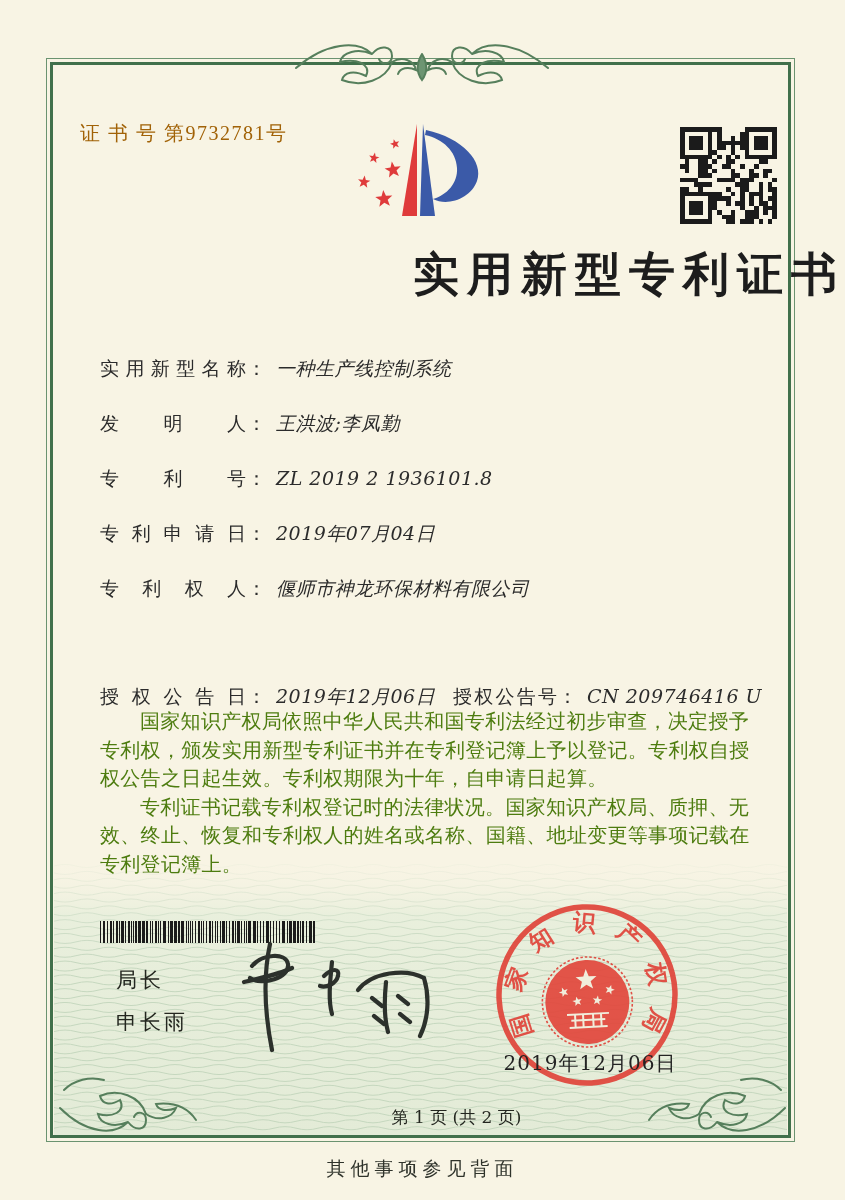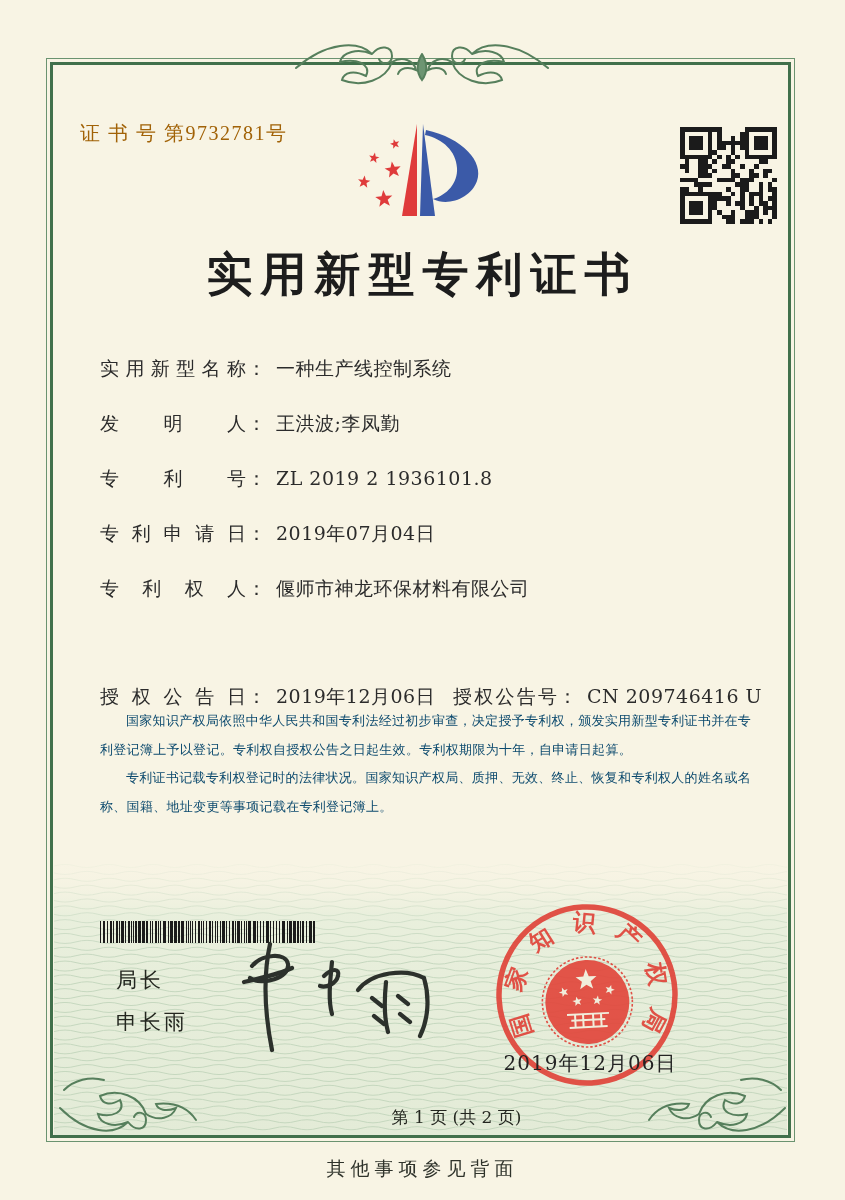--- a/index.html
+++ b/index.html
@@ -5,28 +5,28 @@
   html,body{margin:0;padding:0;}
   body{width:845px;height:1200px;background:#f7f3e2;font-family:"DejaVu Serif","Liberation Serif",serif;color:#262626;}
   #page{position:relative;width:845px;height:1200px;overflow:hidden;background:#f8f4e4;}
   .abs{position:absolute;}
   
   #frame{left:50px;top:62px;width:741px;height:1076px;box-sizing:border-box;
          border:3px solid #41704b;outline:1.5px solid #6b9370;outline-offset:3px;z-index:3;pointer-events:none;}
   #cert-no{left:80px;top:120px;font-size:20px;letter-spacing:1.5px;color:#a16207;z-index:4;font-family:Liberation Serif, serif;}
   #logo{left:343px;top:118px;z-index:4;}
   #qr{left:680px;top:127px;z-index:4;}
-  #title{left:0;right:0;top:244px;text-align:center;font-size:46px;font-weight:bold;letter-spacing:8px;color:#1d1d1d;z-index:4;}
+  #title{left:0;right:0;top:244px;text-align:right;font-size:46px;font-weight:bold;letter-spacing:8px;color:#1d1d1d;z-index:4;}
   .frow{left:100px;width:660px;font-size:19px;white-space:nowrap;color:#2b2b2b;z-index:4;}
   .flabel{display:inline-block;width:146px;text-align:justify;text-align-last:justify;vertical-align:bottom;}
   .fcolon{display:inline-block;margin-left:1px;}
-  .fvalue{display:inline-block;margin-left:10px;letter-spacing:0.5px;}
+  .fvalue{display:inline-block;margin-left:10px;letter-spacing:0.5px;font-style:italic;}
   .g2{display:inline-block;margin-left:17px;}
   .g2 .flabel{width:104px;}
-  #paras{left:100px;top:707px;width:652px;font-size:13px;line-height:28.5px;color:#0c4a6e;z-index:4;}
+  #paras{left:100px;top:707px;width:652px;font-size:20px;line-height:28.5px;color:#4d7c0f;z-index:4;}
   #paras p{margin:0;text-indent:2em;letter-spacing:0.3px;}
   #band{left:54px;top:860px;z-index:1;}
   #barcode{left:100px;top:921px;z-index:4;}
   #director-label{left:116px;top:966px;font-size:21px;letter-spacing:3px;color:#23261f;z-index:4;font-family:Liberation Mono, monospace;}
   #director-name{left:116px;top:1008px;font-size:21px;letter-spacing:3px;color:#23261f;z-index:4;}
   #signature{left:228px;top:938px;z-index:5;}
   #seal{left:494px;top:902px;z-index:4;}
   #seal-date{left:497px;top:1050px;width:186px;text-align:center;font-size:20px;letter-spacing:1px;color:#232323;z-index:5;}
   #page-info{left:50px;top:1106px;width:813px;text-align:center;font-size:17px;color:#23261f;z-index:4;}
   #back-note{left:0;right:0;top:1156px;text-align:center;font-size:19px;letter-spacing:5px;color:#2f332b;z-index:4;}

